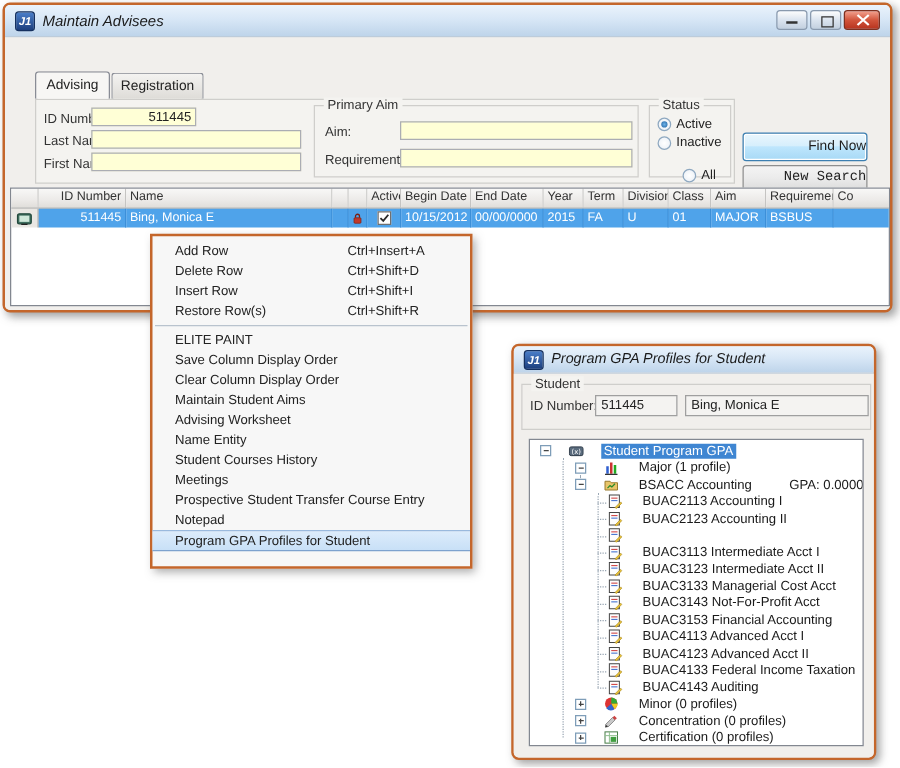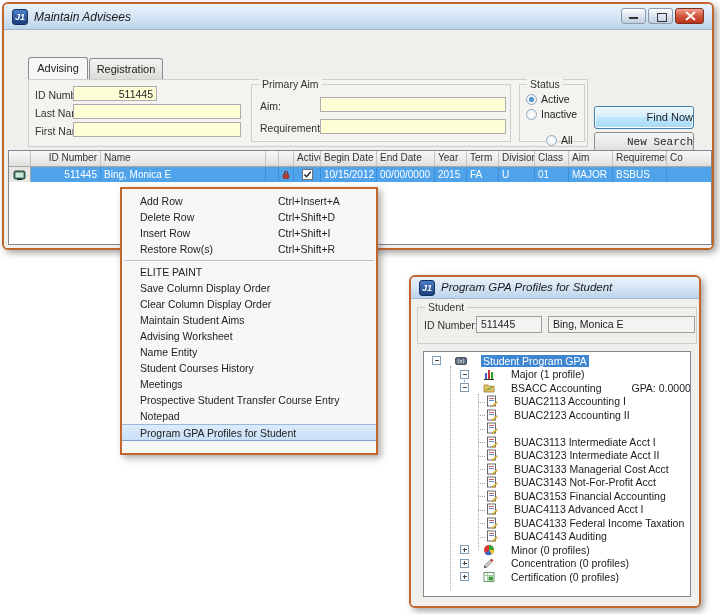--- a/index.html
+++ b/index.html
@@ -412,20 +412,29 @@
             </svg>
           <span class="tlabel">BUAC4113 Advanced Acct I</span>
         </div>
         <div class="tree-row lv3">
           <svg class="ticon" viewBox="0 0 12 12">
               <rect x="1.5" y="1" width="8" height="10" fill="#fdfdfd" stroke="#444" stroke-width="0.8"></rect>
               <path d="M3 3.5h5" stroke="#cc3333" stroke-width="0.8"></path>
               <path d="M3 5.5h5" stroke="#3366cc" stroke-width="0.8"></path>
               <path d="M6 11l4.5-4.5 1 1L7 12z" fill="#e8c23a" stroke="#a8861d" stroke-width="0.5"></path>
             </svg>
+          <span class="tlabel">BUAC4123 Advanced Acct II</span>
+        </div>
+        <div class="tree-row lv3">
+          <svg class="ticon" viewBox="0 0 12 12">
+              <rect x="1.5" y="1" width="8" height="10" fill="#fdfdfd" stroke="#444" stroke-width="0.8"></rect>
+              <path d="M3 3.5h5" stroke="#cc3333" stroke-width="0.8"></path>
+              <path d="M3 5.5h5" stroke="#3366cc" stroke-width="0.8"></path>
+              <path d="M6 11l4.5-4.5 1 1L7 12z" fill="#e8c23a" stroke="#a8861d" stroke-width="0.5"></path>
+            </svg>
           <span class="tlabel">BUAC4133 Federal Income Taxation</span>
         </div>
         <div class="tree-row lv3">
           <svg class="ticon" viewBox="0 0 12 12">
               <rect x="1.5" y="1" width="8" height="10" fill="#fdfdfd" stroke="#444" stroke-width="0.8"></rect>
               <path d="M3 3.5h5" stroke="#cc3333" stroke-width="0.8"></path>
               <path d="M3 5.5h5" stroke="#3366cc" stroke-width="0.8"></path>
               <path d="M6 11l4.5-4.5 1 1L7 12z" fill="#e8c23a" stroke="#a8861d" stroke-width="0.5"></path>
             </svg>
           <span class="tlabel">BUAC4143 Auditing</span>

